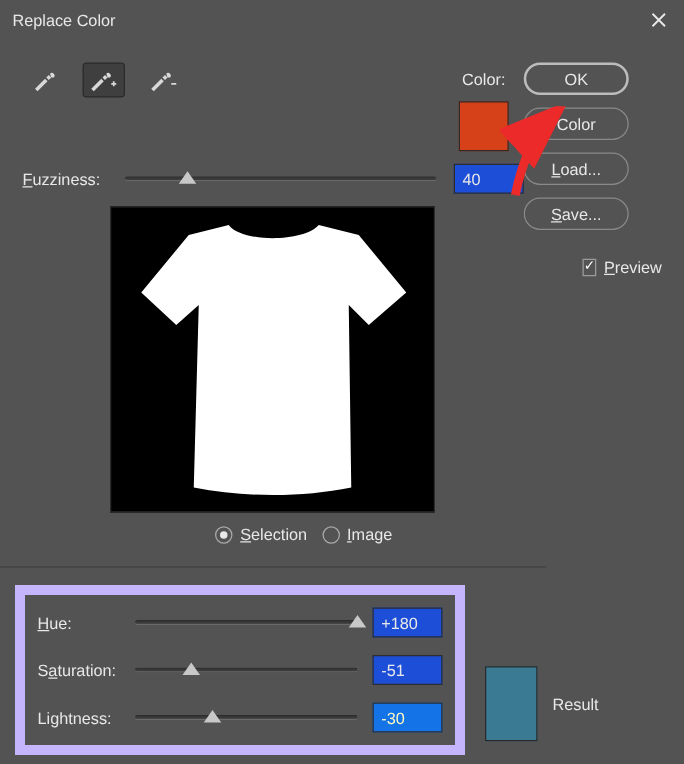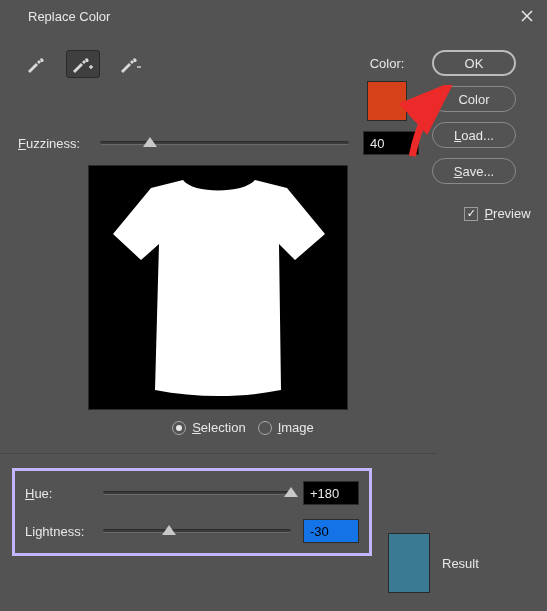--- a/index.html
+++ b/index.html
@@ -1,43 +1,43 @@
 <!DOCTYPE html>
 <html><head>
 <meta charset="utf-8">
 <style>
   * { box-sizing: border-box; margin: 0; padding: 0; font-family: "Segoe UI", Tahoma, sans-serif; }
   body { background: #535353; width: 547px; height: 611px; overflow: hidden; color: #e8e8e8; font-size: 13px; position: relative; }
   .titlebar { height: 32px; display: flex; align-items: center; padding: 0 10px; }
-  .titlebar .title { flex: 1; margin-left: 18px; }
+  .titlebar .title { flex: 1; }
   .titlebar .close { width: 40px; height: 32px; display:flex; align-items:center; justify-content:center; margin-right:-10px; }
   .content { padding: 18px 18px 10px 18px; display:flex; }
   .left-col { flex: 1; }
-  .right-col { width: 110px; display:flex; flex-direction:column; align-items:center; gap:10px; }
+  .right-col { width: 110px; display:flex; flex-direction:column; gap:10px; }
   .eyedroppers { display:flex; gap:14px; align-items:center; margin-bottom:12px; }
   .ed { width:34px; height:28px; display:flex; align-items:center; justify-content:center; border-radius:3px; }
   .ed.active { background:#3f3f3f; border:1px solid #2a2a2a; }
   .check-row { display:flex; align-items:center; gap:6px; margin-bottom:14px; }
   .cb { width:14px; height:14px; border:1px solid #9c9c9c; background:#535353; display:inline-flex; align-items:center; justify-content:center; }
   .cb.checked::after { content:"✓"; color:#fff; font-size:11px; line-height:1; }
   .fz-row { display:flex; align-items:center; margin-bottom:6px; }
   .fz-row .lbl { width:82px; }
   .slider-track { flex:1; height:4px; background:#3a3a3a; border-top:1px solid #2c2c2c; border-bottom:1px solid #6a6a6a; position:relative; margin-right:14px; border-radius:2px;}
   .slider-track .thumb { position:absolute; top:-5px; width:0; height:0; border-left:7px solid transparent; border-right:7px solid transparent; border-bottom:10px solid #c8c8c8; transform:translateX(-50%); }
-  .numbox { width:56px; height:24px; background:#000000; border:1px solid #2d2d2d; color:#e8e8e8; padding:0 6px; display:flex; align-items:center; }
-  .numbox.sel { background:#1473e6; color:#000000; }
+  .numbox { width:56px; height:24px; background:#1d4ed8; border:1px solid #2d2d2d; color:#e8e8e8; padding:0 6px; display:flex; align-items:center; }
+  .numbox.sel { background:#1473e6; color:#fef9c3; }
   .preview-wrap { margin:10px 0 10px 70px; width:260px; }
   .preview-img { width:260px; height:245px; background:#000; border:1px solid #2b2b2b; position:relative; }
   .shirt { position:absolute; left:22px; top:8px; fill:#fff; }
   .radio-row { display:flex; gap:12px; justify-content:center; margin:10px 0 0 0px; padding-left:50px;}
   .radio { display:flex; align-items:center; gap:6px; }
   .radio .r-outer { width:14px; height:14px; border-radius:50%; border:1px solid #aaa; display:flex; align-items:center; justify-content:center; }
   .radio .r-inner { width:6px; height:6px; border-radius:50%; background:#e8e8e8; }
   .divider { height:1px; background:#434343; margin:18px -18px 14px -18px; border-top:1px solid #474747; }
-  .hsl-block { border:3px solid #c4b5fd; padding:10px 10px 10px 10px; width:360px; margin-left:-6px; }
+  .hsl-block { border:8px solid #c4b5fd; padding:10px 10px 10px 10px; width:360px; margin-left:-6px; }
   .hsl-row { display:flex; align-items:center; margin-bottom:14px; }
   .hsl-row:last-child { margin-bottom:0; }
   .hsl-row .lbl { width:78px; }
   .hsl-row .slider-track { margin-right:12px; }
   .result-area { position:absolute; left:388px; bottom:18px; display:flex; align-items:center; gap:12px; }
   .result-sw { width:42px; height:60px; background:#3a7a93; border:1px solid #2a2a2a; }
   .color-row { display:flex; align-items:center; gap:10px; margin-bottom:10px; justify-content:flex-end; margin-top:6px;}
   .swatch { width:40px; height:40px; background:#d6411a; border:1px solid #2b2b2b; }
   .btn { width:84px; height:26px; border:1px solid #8a8a8a; border-radius:13px; display:flex; align-items:center; justify-content:center; background:transparent; color:#e8e8e8; font-size:13px; cursor:pointer; }
   .btn.primary { border:2px solid #bcbcbc; }
@@ -123,20 +123,29 @@
       <div class="hsl-row">
         <span class="lbl underline-first">Hue:</span>
         <div class="slider-track">
           <div class="thumb" style="left:100%"></div>
         </div>
         <div class="numbox">
             <span>+180</span>
           </div>
       </div>
       <div class="hsl-row">
+        <span class="lbl"><span>S</span><span style="text-decoration:underline">a</span><span>turation:</span></span>
+        <div class="slider-track">
+          <div class="thumb" style="left:25%"></div>
+        </div>
+        <div class="numbox">
+            <span>-51</span>
+          </div>
+      </div>
+      <div class="hsl-row">
         <span class="lbl"><span>Li</span><span style="text-decoration:underline">g</span><span>htness:</span></span>
         <div class="slider-track">
           <div class="thumb" style="left:35%"></div>
         </div>
         <div class="numbox sel">
             <span>-30</span>
           </div>
       </div>
     </div>
 

